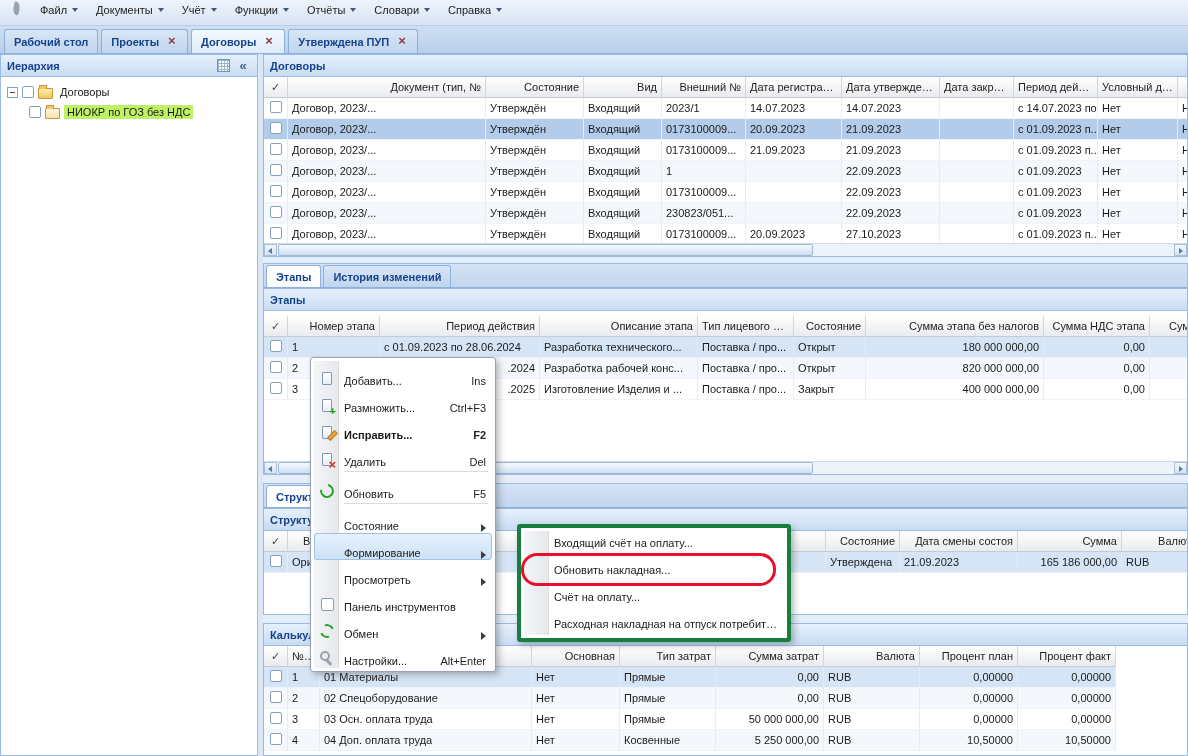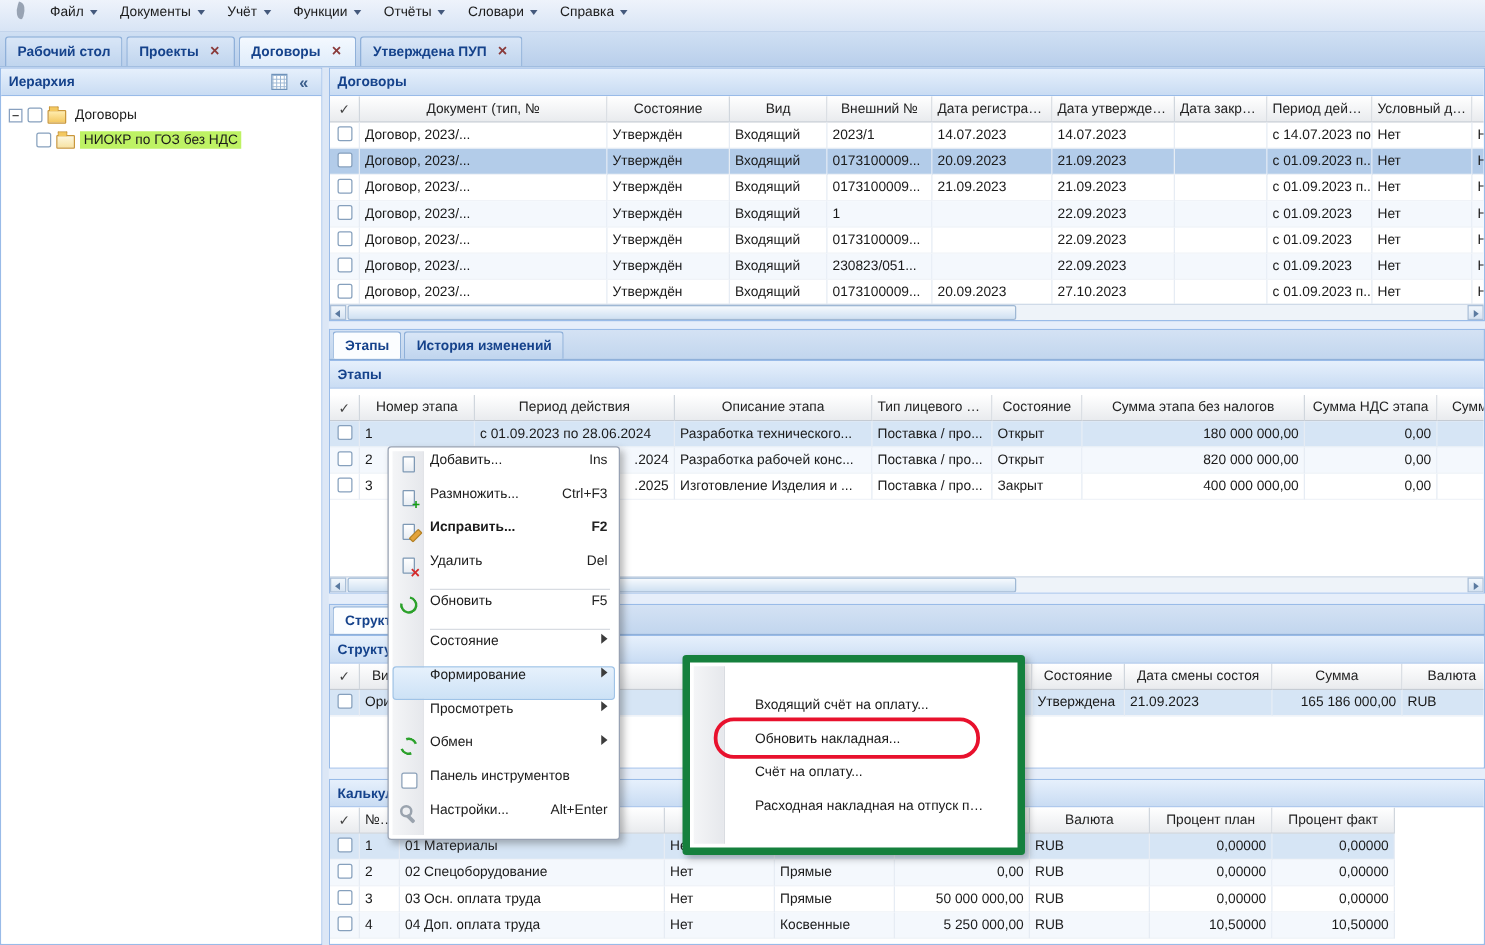--- a/index.html
+++ b/index.html
@@ -50,21 +50,21 @@
   .folder{width:15px;height:11px;flex:0 0 15px;background:linear-gradient(#ffecae,#f3c861);border:1px solid #c9973b;border-radius:1px;position:relative;margin-top:2px}
   .folder::before{content:'';position:absolute;top:-4px;left:0;width:6px;height:3px;background:#f3c861;border:1px solid #c9973b;border-bottom:none;border-radius:1px 1px 0 0}
   .folder-child{background:linear-gradient(#fdf7df,#f7e3a4)}
   .tree-label{padding:1px 3px;white-space:nowrap}
   .tree-label.selected{background:#bef264}
 
   
   .grid-viewport{flex:1;overflow:hidden;background:#fff;position:relative;min-height:0}
   .grid-gap{height:5px;flex:0 0 5px;background:#fff}
   table.grid{border-collapse:separate;border-spacing:0;table-layout:fixed;font-size:11px}
-  table.grid th{height:21px;background:linear-gradient(#ffffff,#e9ebee);border-right:1px solid #d0d6dd;border-bottom:1px solid #c5cbd3;font-weight:normal;color:#222;text-align:center;padding:0 4px;overflow:hidden;white-space:nowrap;text-overflow:ellipsis}
+  table.grid th{height:21px;background:linear-gradient(#ffffff,#e9ebee);border-right:1px solid #d0d6dd;border-bottom:1px solid #c5cbd3;font-weight:normal;color:#222;text-align:right;padding:0 4px;overflow:hidden;white-space:nowrap;text-overflow:ellipsis}
   table.grid th.cb-col{text-align:center;padding:0;color:#444}
   table.grid td{height:21px;border-right:1px solid #e6ecf4;border-bottom:1px solid #f0f3f8;padding:0 4px;white-space:nowrap;overflow:hidden;color:#1a1a1a}
   table.grid td.cb-cell{text-align:center;padding:0}
   table.grid tr.alt td{background:#f4f8fd}
   table.grid tr.sel td{background:#d6e5f5}
   table.grid tr.sel-strong td{background:#b3cce9}
   table.grid td.num{text-align:right}
 
   
   .subtabs{height:25px;flex:0 0 25px;display:flex;align-items:flex-end;gap:2px;padding:2px 2px 0;background:linear-gradient(#d4e2f4,#c2d6ee);border:1px solid #99bbe8;border-bottom:1px solid #8fb0d9}
@@ -77,42 +77,42 @@
   .sb-left{left:0}
   .sb-right{right:0}
   .sb-left::after,.sb-right::after{content:'';position:absolute;top:3px}
   .sb-left::after{left:3px;border-top:3px solid transparent;border-bottom:3px solid transparent;border-right:4px solid #5b7aa0}
   .sb-right::after{right:3px;border-top:3px solid transparent;border-bottom:3px solid transparent;border-left:4px solid #5b7aa0}
   .sb-thumb{position:absolute;top:0;left:14px;width:58%;height:12px;background:linear-gradient(#f6fafd,#cfe0f2);border:1px solid #9fb8d4;border-radius:2px}
 
   
   .context-menu{position:absolute;left:310px;top:357px;width:186px;z-index:20;background:#fff;border:1px solid #98a2b3;border-radius:3px;box-shadow:3px 3px 6px rgba(60,60,60,.35);padding:3px}
   .context-menu::before{content:'';position:absolute;left:3px;top:3px;bottom:3px;width:24px;background:linear-gradient(90deg,#f4f5f7,#e6e8ec);border-right:1px solid #d9dce1}
-  .cm-item{position:relative;display:flex;align-items:flex-start;height:27px;padding:0 5px 0 2px;gap:7px;border:1px solid transparent;border-radius:3px;cursor:default}
+  .cm-item{position:relative;display:flex;align-items:flex-end;height:27px;padding:0 5px 0 2px;gap:7px;border:1px solid transparent;border-radius:3px;cursor:default}
   .cm-item.highlight{background:linear-gradient(#e6f1fc,#cde2f6);border-color:#9fc3e7}
   .cm-item.bold .cm-label{font-weight:bold}
   .cm-item.bold .cm-shortcut{font-weight:bold}
   .cm-label{flex:1;white-space:nowrap;position:relative;z-index:1}
   .cm-shortcut{margin-left:10px;color:#222;position:relative;z-index:1}
   .cm-arrow{width:0;height:0;border-top:4px solid transparent;border-bottom:4px solid transparent;border-left:5px solid #3c3c3c;margin-left:6px}
   .cm-sep{height:1px;margin:2px 4px 2px 30px;background:#d8dce2}
   .mi-icon{width:20px;flex:0 0 20px;height:18px;display:flex;align-items:center;justify-content:center;position:relative;z-index:1}
   .doc{width:10px;height:13px;background:linear-gradient(#ffffff,#e8edf3);border:1px solid #7e99b5;border-radius:1px;position:relative}
   .document-duplicate-icon .doc::after{content:'+';position:absolute;right:-5px;bottom:-6px;color:#159c15;font-size:11px;font-weight:bold}
   .document-delete-icon .doc::after{content:'×';position:absolute;right:-5px;bottom:-7px;color:#d42a2a;font-size:13px;font-weight:bold}
   .document-edit-icon .doc::after{content:'';position:absolute;right:-4px;bottom:-3px;width:3px;height:9px;background:#e3a33a;border:1px solid #b27f23;transform:rotate(45deg);border-radius:1px}
   .refresh-icon::before{content:'';width:10px;height:10px;border:2px solid #2ba12b;border-radius:50%;border-top-color:transparent;display:block;transform:rotate(-35deg)}
   .exchange-icon::before{content:'';width:10px;height:10px;border:2px solid #2ba12b;border-radius:50%;border-left-color:transparent;border-right-color:transparent;display:block;transform:rotate(25deg)}
   .toolbar-checkbox-icon::before{content:'';display:block;width:11px;height:11px;border:1px solid #8aa0b8;background:#fff;border-radius:2px}
   .settings-icon{position:relative}
   .settings-icon::after{content:'';position:absolute;left:3px;top:2px;width:6px;height:6px;border:2px solid #9aa3ae;border-radius:50%}
   .settings-icon::before{content:'';position:absolute;left:10px;top:9px;width:3px;height:8px;background:#9aa3ae;transform:rotate(-45deg);border-radius:1px}
 
   
-  .submenu{position:absolute;left:546px;top:524px;width:274px;z-index:21;background:#fff;border:6px solid #15803d;border-radius:3px;box-shadow:3px 3px 6px rgba(60,60,60,.35);padding:20px}
+  .submenu{position:absolute;left:517px;top:524px;width:274px;z-index:21;background:#fff;border:4px solid #15803d;border-radius:3px;box-shadow:3px 3px 6px rgba(60,60,60,.35);padding:1px}
   .submenu::before{content:'';position:absolute;left:3px;top:3px;bottom:3px;width:24px;background:linear-gradient(90deg,#f4f5f7,#e6e8ec);border-right:1px solid #d9dce1}
   .sm-item{position:relative;display:flex;align-items:center;height:27px;padding:0 6px 0 32px;white-space:nowrap;cursor:default}
   .sm-label{position:relative;z-index:1;overflow:hidden;text-overflow:ellipsis}
   .annotation{position:absolute;left:-1px;right:10px;top:-3px;bottom:-3px;border:3px solid #e8112d;border-radius:16px;pointer-events:none;z-index:2}
 </style>
 </head>
 <body>
 
 <div class="app">
 
@@ -597,27 +597,27 @@
         <span class="mi-icon"></span>
         <span class="cm-label">Формирование</span>
         <span class="cm-arrow"></span>
       </div>
       <div class="cm-item">
         <span class="mi-icon"></span>
         <span class="cm-label">Просмотреть</span>
         <span class="cm-arrow"></span>
       </div>
       <div class="cm-item">
+        <span class="mi-icon toolbar-checkbox-icon"></span>
+        <span class="cm-label">Панель инструментов</span>
+      </div>
+      <div class="cm-item">
         <span class="mi-icon exchange-icon"></span>
         <span class="cm-label">Обмен</span>
         <span class="cm-arrow"></span>
-      </div>
-      <div class="cm-item">
-        <span class="mi-icon toolbar-checkbox-icon"></span>
-        <span class="cm-label">Панель инструментов</span>
       </div>
       <div class="cm-item">
         <span class="mi-icon settings-icon"></span>
         <span class="cm-label">Настройки...</span>
         <span class="cm-shortcut">Alt+Enter</span>
       </div>
     </div>
   <div class="submenu">
       <div class="sm-item">
         <span class="sm-label">Входящий счёт на оплату...</span>

